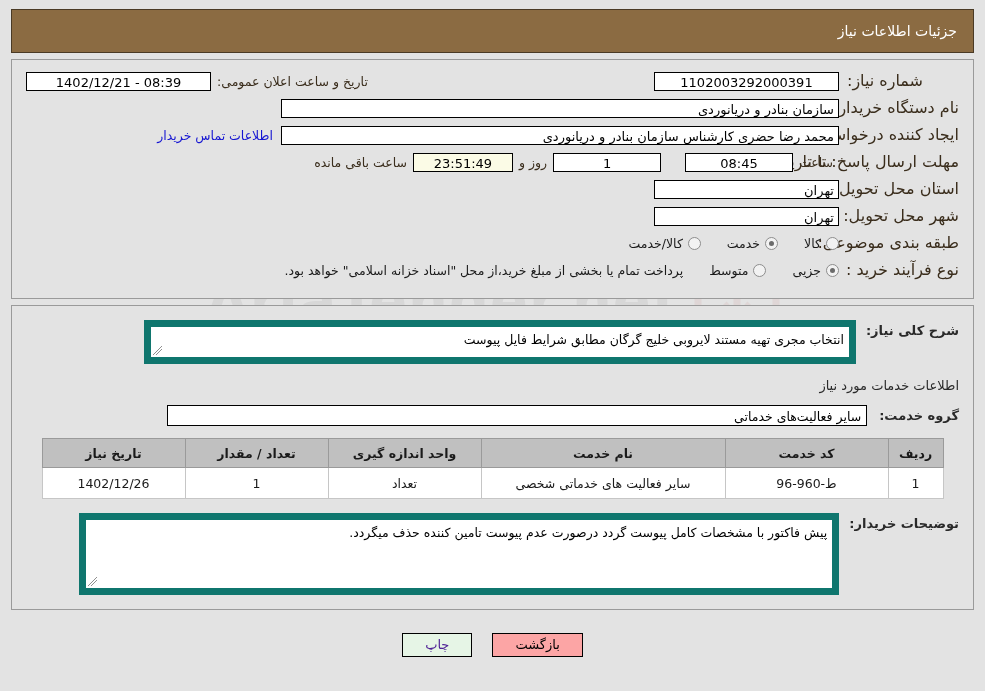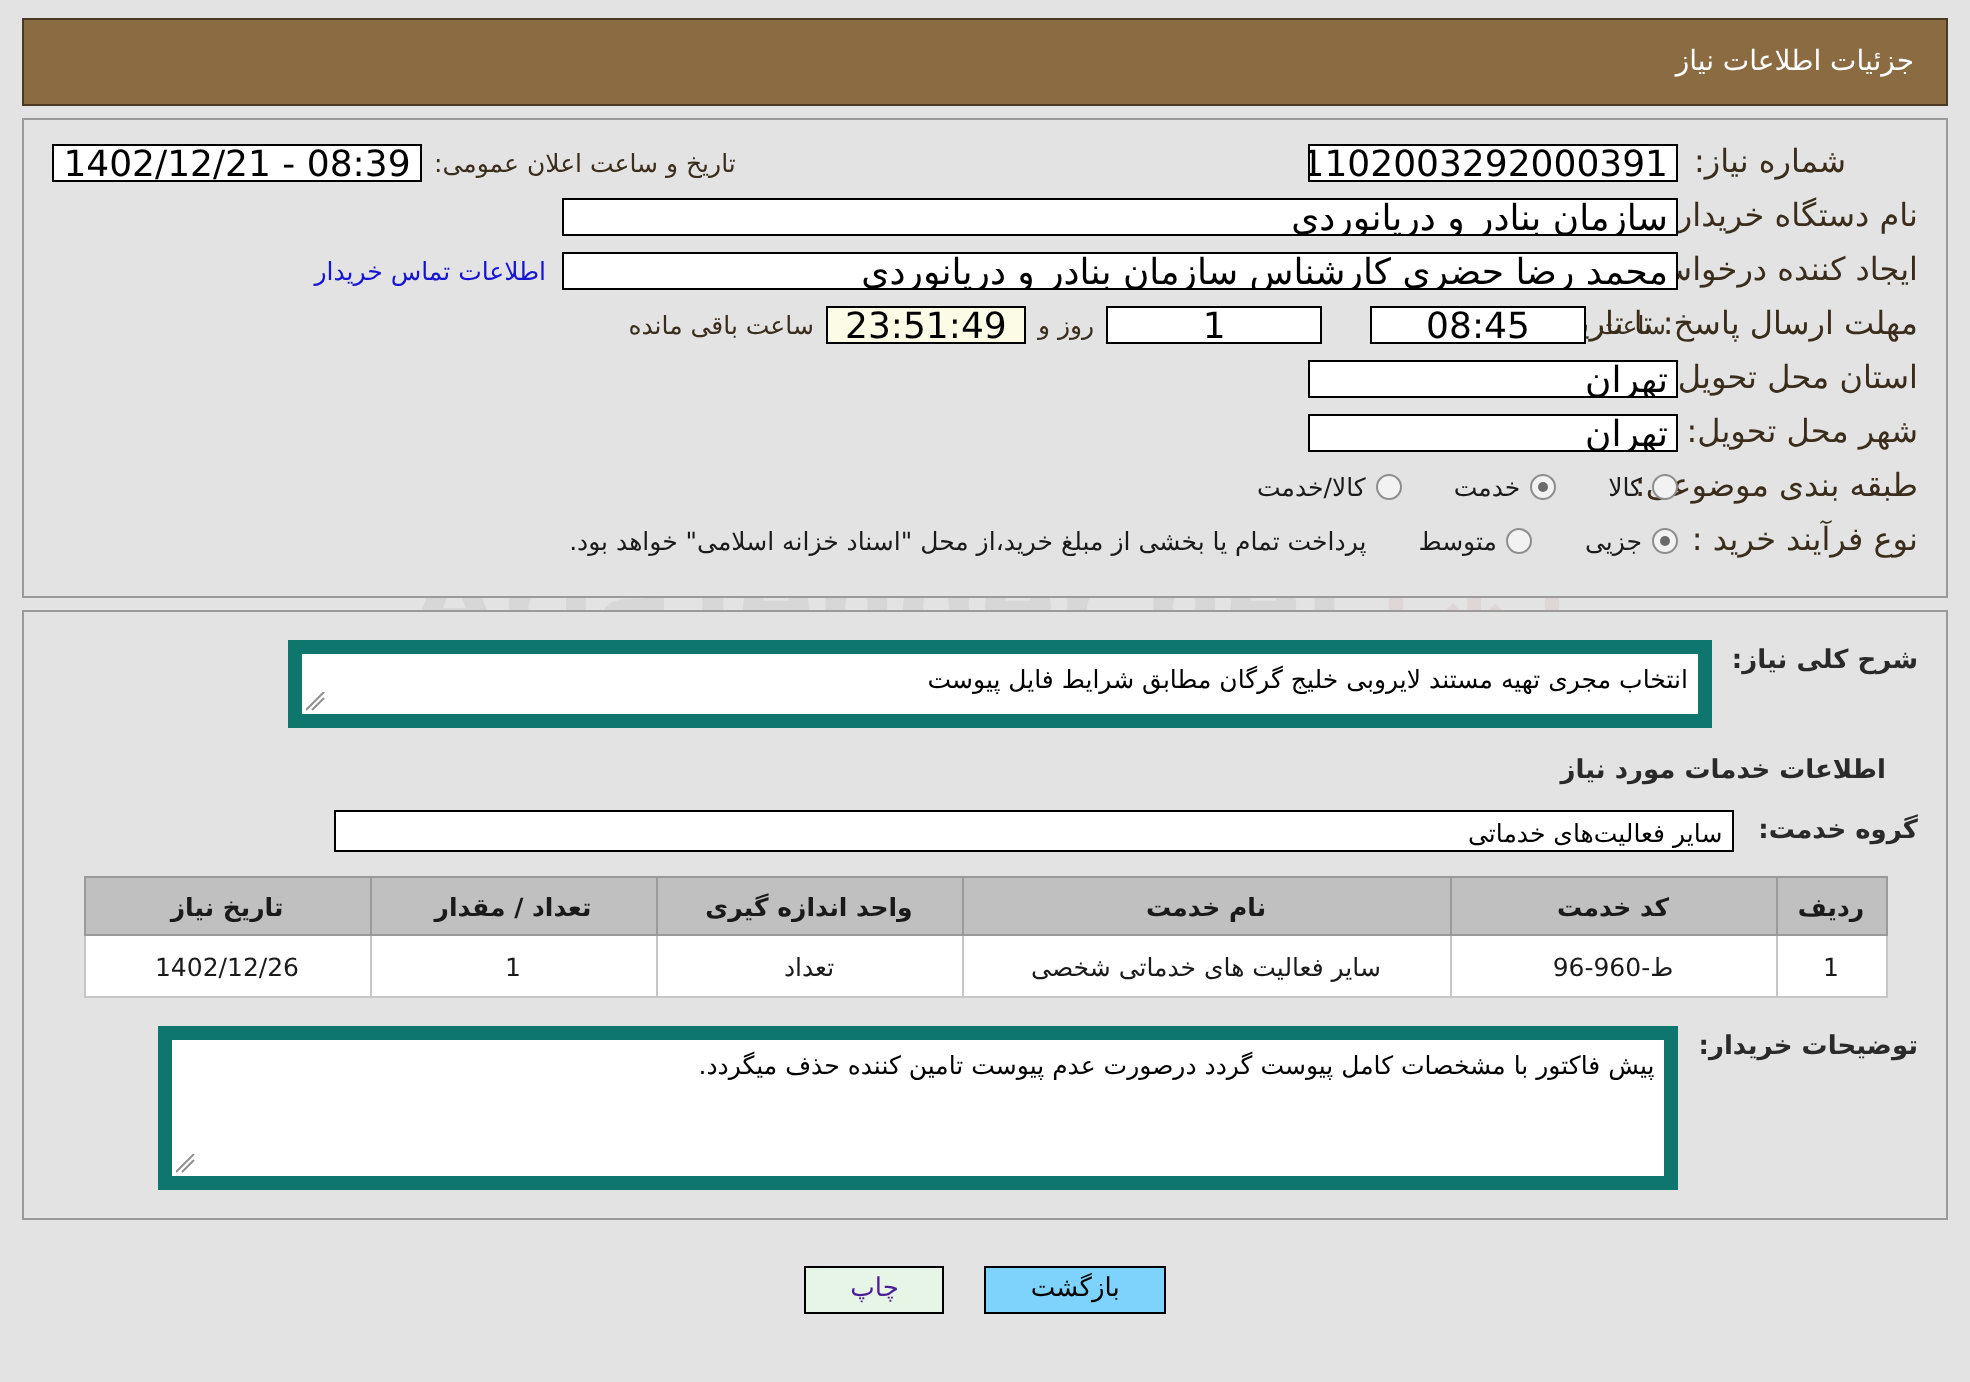--- a/index.html
+++ b/index.html
@@ -99,21 +99,21 @@
     padding: 0 6px;
     color: #3a2d1c;
     font-size: 12.5px;
     white-space: nowrap;
   }
   .inp {
     border: 1px solid #000;
     background: #ffffff;
     height: 19px;
     line-height: 19px;
-    font-size: 18px;
+    font-size: 13px;
     padding: 0 4px;
     box-sizing: border-box;
     color: #000;
     overflow: hidden;
     white-space: nowrap;
   }
   .inp.center { text-align: center; }
   .inp.right  { text-align: right; }
   .inp.cream  { background: #fbfbe6; text-align: center; }
 
@@ -198,24 +198,24 @@
   .ta .grip {
     position: absolute;
     left: 2px; bottom: 1px;
     width: 10px; height: 10px;
     opacity: .65;
   }
   .ta-desc  { width: 712px; height: 44px; }
   .ta-notes { width: 760px; height: 82px; }
 
   .section-head {
-    font-weight: bold;
+    font-weight: normal;
     font-size: 13px;
     color: #2a2a2a;
-    margin: 14px 16px 12px 0;
+    margin: 14px 0 12px 0;
   }
 
   .grp-row { display: flex; align-items: center; margin-bottom: 12px; }
   .grp-lbl {
     font-weight: bold;
     font-size: 13px;
     color: #2a2a2a;
     padding-left: 12px;
     white-space: nowrap;
   }
@@ -277,21 +277,21 @@
   }
   .btn {
     border: 1px solid #000;
     font-size: 13px;
     padding: 4px 22px;
     cursor: pointer;
     font-family: inherit;
     line-height: 1.1;
   }
   .btn-print { background: #e6f5e6; color: #4c1d95; }
-  .btn-back  { background: #7dd3fc; color: #000; }
+  .btn-back  { background: #fca5a5; color: #000; }
 </style>
 </head>
 <body>
 
 <div class="watermark">
   <svg class="wm-shield" viewBox="0 0 86 96">
     <path d="M43 3 L82 18 L82 52 C82 74 64 88 43 93 C22 88 4 74 4 52 L4 18 Z" fill="none" stroke="#d6b5b5" stroke-width="7"></path>
     <path d="M43 22 L43 66 M43 66 L30 52 M43 66 L56 52" fill="none" stroke="#d6b5b5" stroke-width="7"></path>
   </svg>
   <span class="wm-text">AriaTender.net</span>

